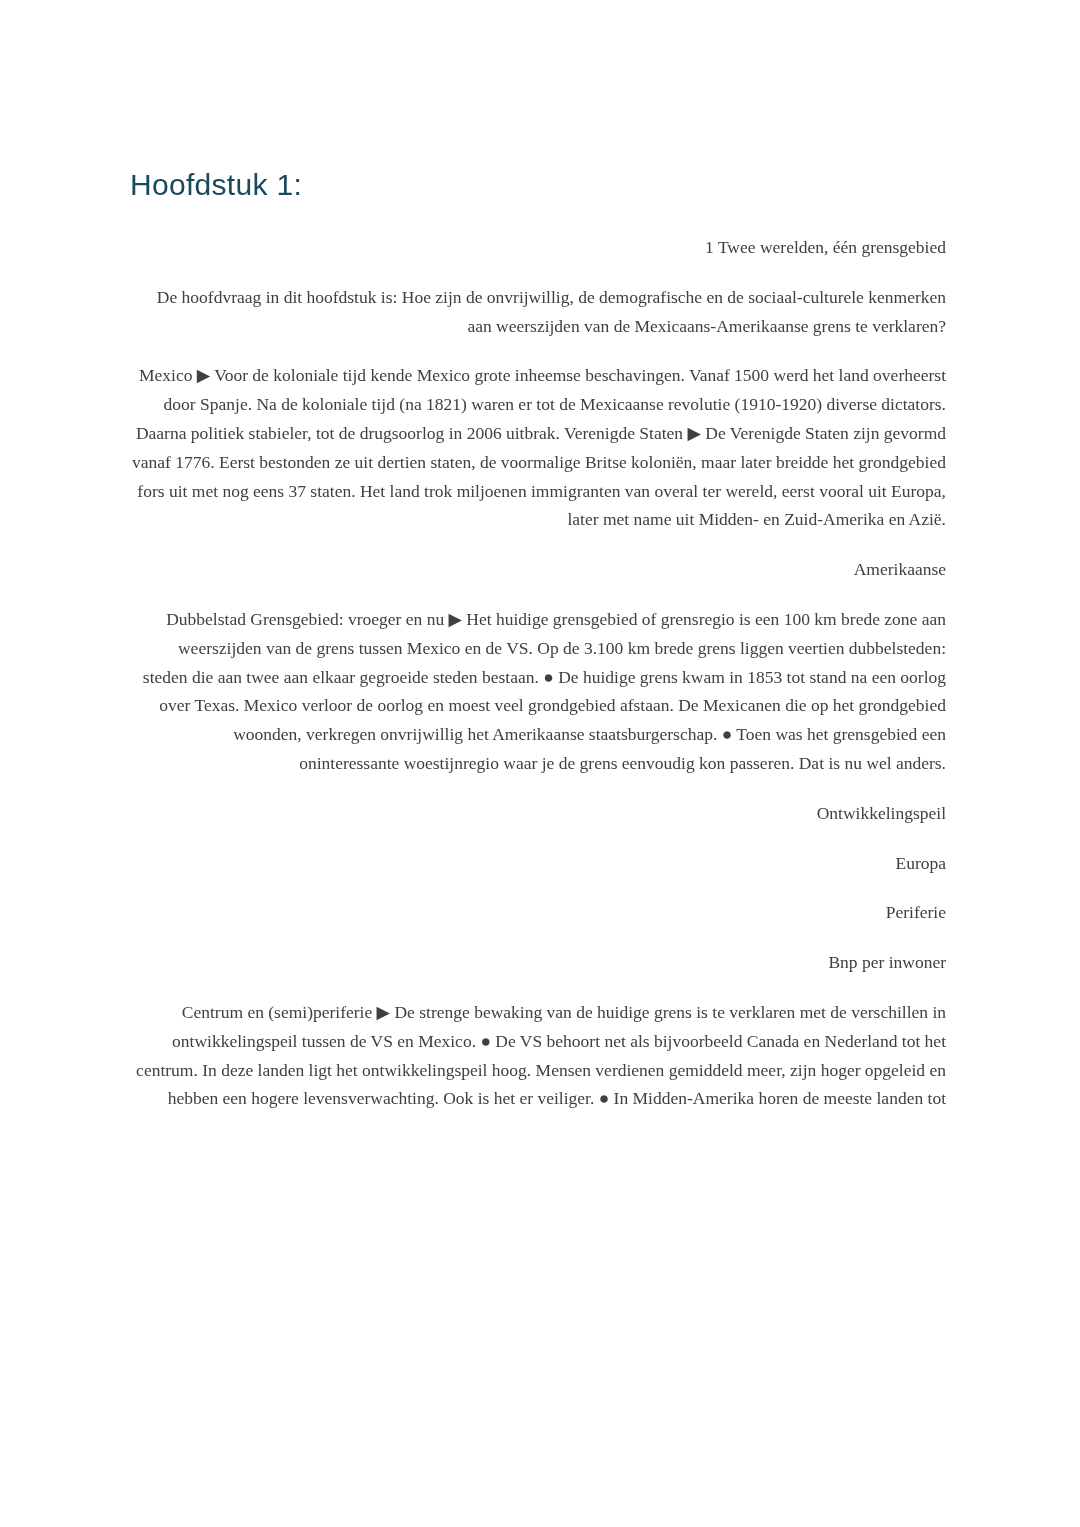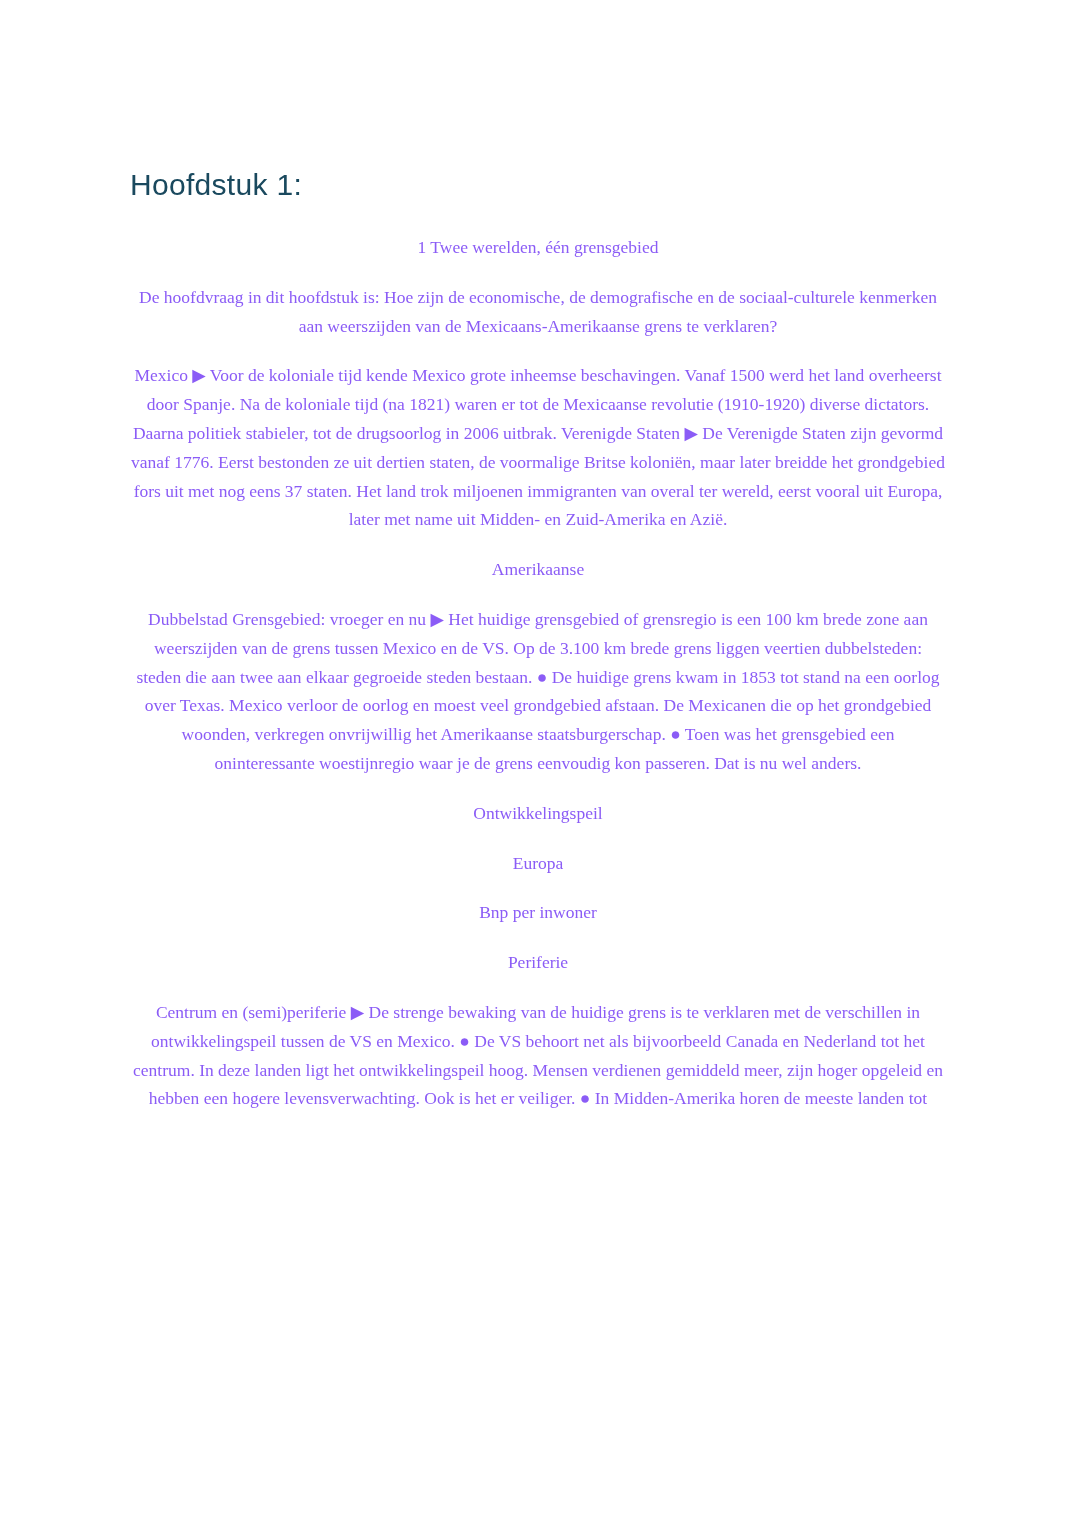--- a/index.html
+++ b/index.html
@@ -22,36 +22,36 @@
     line-height: 38px;
     font-weight: 500;
     letter-spacing: 0.3px;
     color: #1a495e;
     margin: 0 0 29px 0;
   }
   .body-text p {
     font-family: "Liberation Serif", "DejaVu Serif", serif;
     font-size: 17.5px;
     line-height: 28.8px;
-    color: #8b5cf6;
+    color: #404040;
     margin: 0 0 21px 0;
-    text-align: center;
+    text-align: right;
   }
 </style>
 </head>
 <body>
 
 <div class="doc-page">
   <h1 class="chapter-title">Hoofdstuk 1:</h1>
 
   <div class="body-text">
     <p>1 Twee werelden, één grensgebied</p>
-    <p>De hoofdvraag in dit hoofdstuk is: Hoe zijn de economische, de demografische en de sociaal-culturele kenmerken aan weerszijden van de Mexicaans-Amerikaanse grens te verklaren?</p>
+    <p>De hoofdvraag in dit hoofdstuk is: Hoe zijn de onvrijwillig, de demografische en de sociaal-culturele kenmerken aan weerszijden van de Mexicaans-Amerikaanse grens te verklaren?</p>
     <p>Mexico ▶ Voor de koloniale tijd kende Mexico grote inheemse beschavingen. Vanaf 1500 werd het land overheerst door Spanje. Na de koloniale tijd (na 1821) waren er tot de Mexicaanse revolutie (1910-1920) diverse dictators. Daarna politiek stabieler, tot de drugsoorlog in 2006 uitbrak. Verenigde Staten ▶ De Verenigde Staten zijn gevormd vanaf 1776. Eerst bestonden ze uit dertien staten, de voormalige Britse koloniën, maar later breidde het grondgebied fors uit met nog eens 37 staten. Het land trok miljoenen immigranten van overal ter wereld, eerst vooral uit Europa, later met name uit Midden- en Zuid-Amerika en Azië.</p>
     <p>Amerikaanse</p>
     <p>Dubbelstad Grensgebied: vroeger en nu ▶ Het huidige grensgebied of grensregio is een 100 km brede zone aan weerszijden van de grens tussen Mexico en de VS. Op de 3.100 km brede grens liggen veertien dubbelsteden: steden die aan twee aan elkaar gegroeide steden bestaan. ● De huidige grens kwam in 1853 tot stand na een oorlog over Texas. Mexico verloor de oorlog en moest veel grondgebied afstaan. De Mexicanen die op het grondgebied woonden, verkregen onvrijwillig het Amerikaanse staatsburgerschap. ● Toen was het grensgebied een oninteressante woestijnregio waar je de grens eenvoudig kon passeren. Dat is nu wel anders.</p>
     <p>Ontwikkelingspeil</p>
     <p>Europa</p>
+    <p>Periferie</p>
     <p>Bnp per inwoner</p>
-    <p>Periferie</p>
     <p>Centrum en (semi)periferie ▶ De strenge bewaking van de huidige grens is te verklaren met de verschillen in ontwikkelingspeil tussen de VS en Mexico. ● De VS behoort net als bijvoorbeeld Canada en Nederland tot het centrum. In deze landen ligt het ontwikkelingspeil hoog. Mensen verdienen gemiddeld meer, zijn hoger opgeleid en hebben een hogere levensverwachting. Ook is het er veiliger. ● In Midden-Amerika horen de meeste landen tot</p>
   </div>
 </div>
 
 </body></html>

